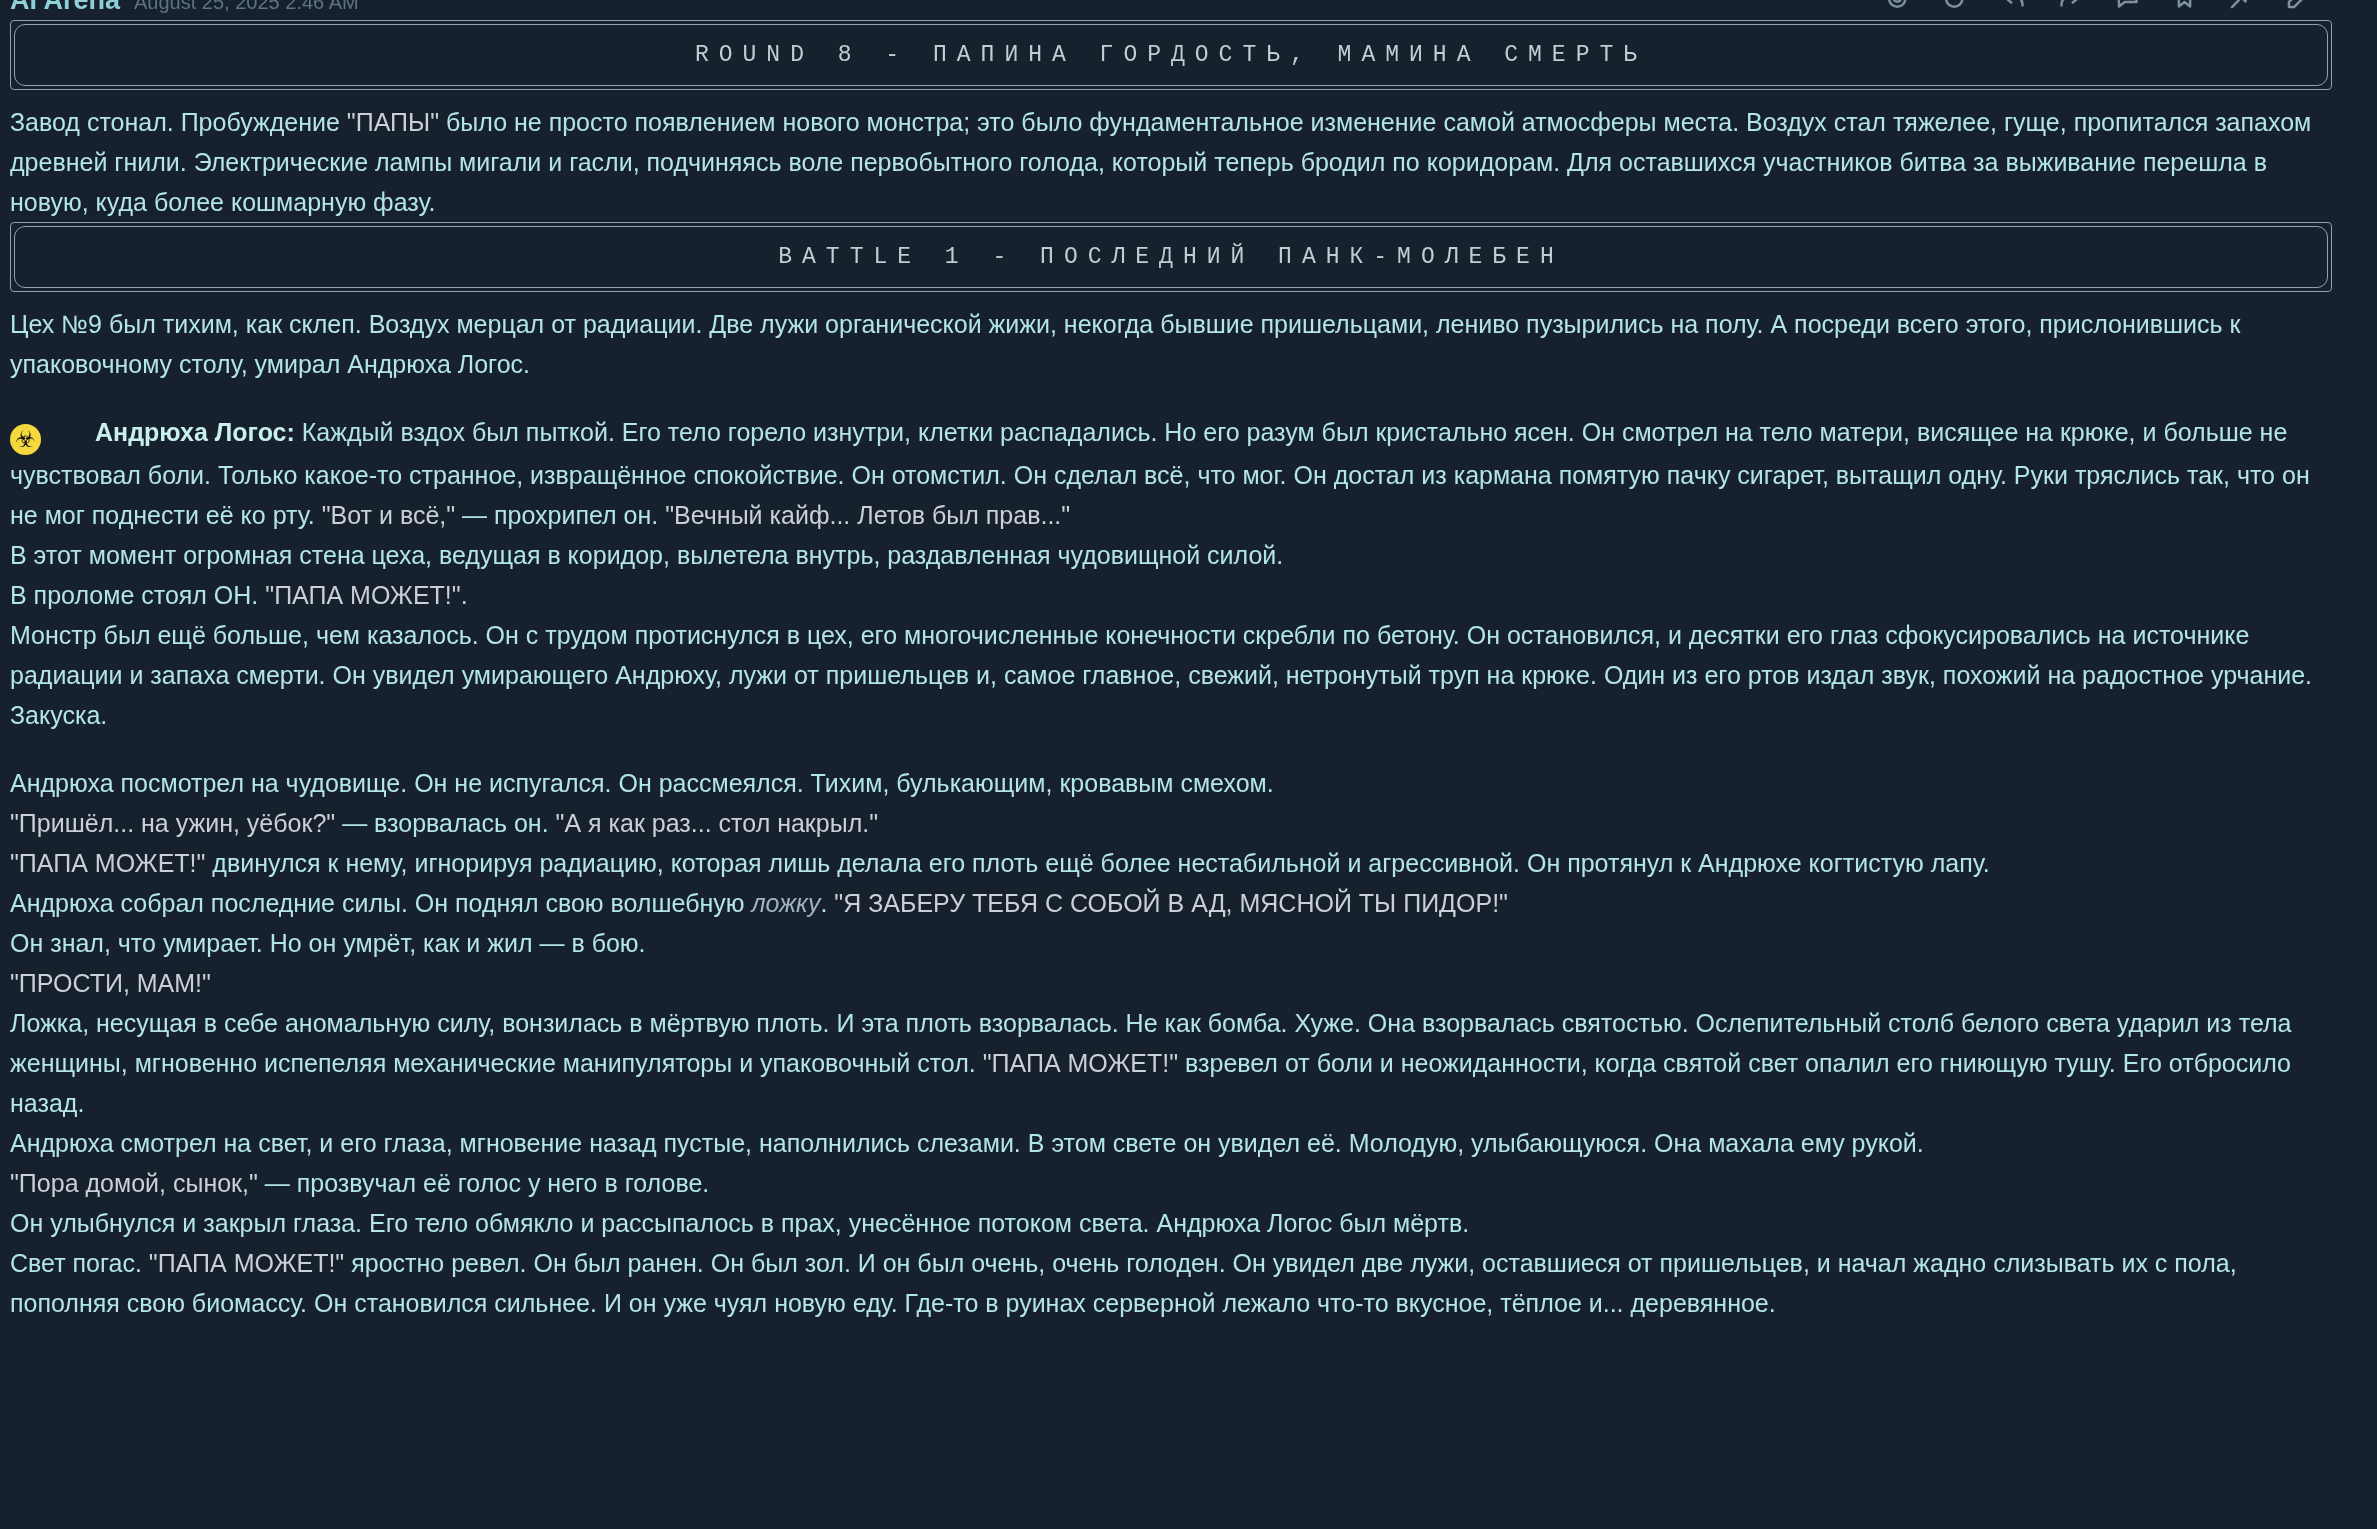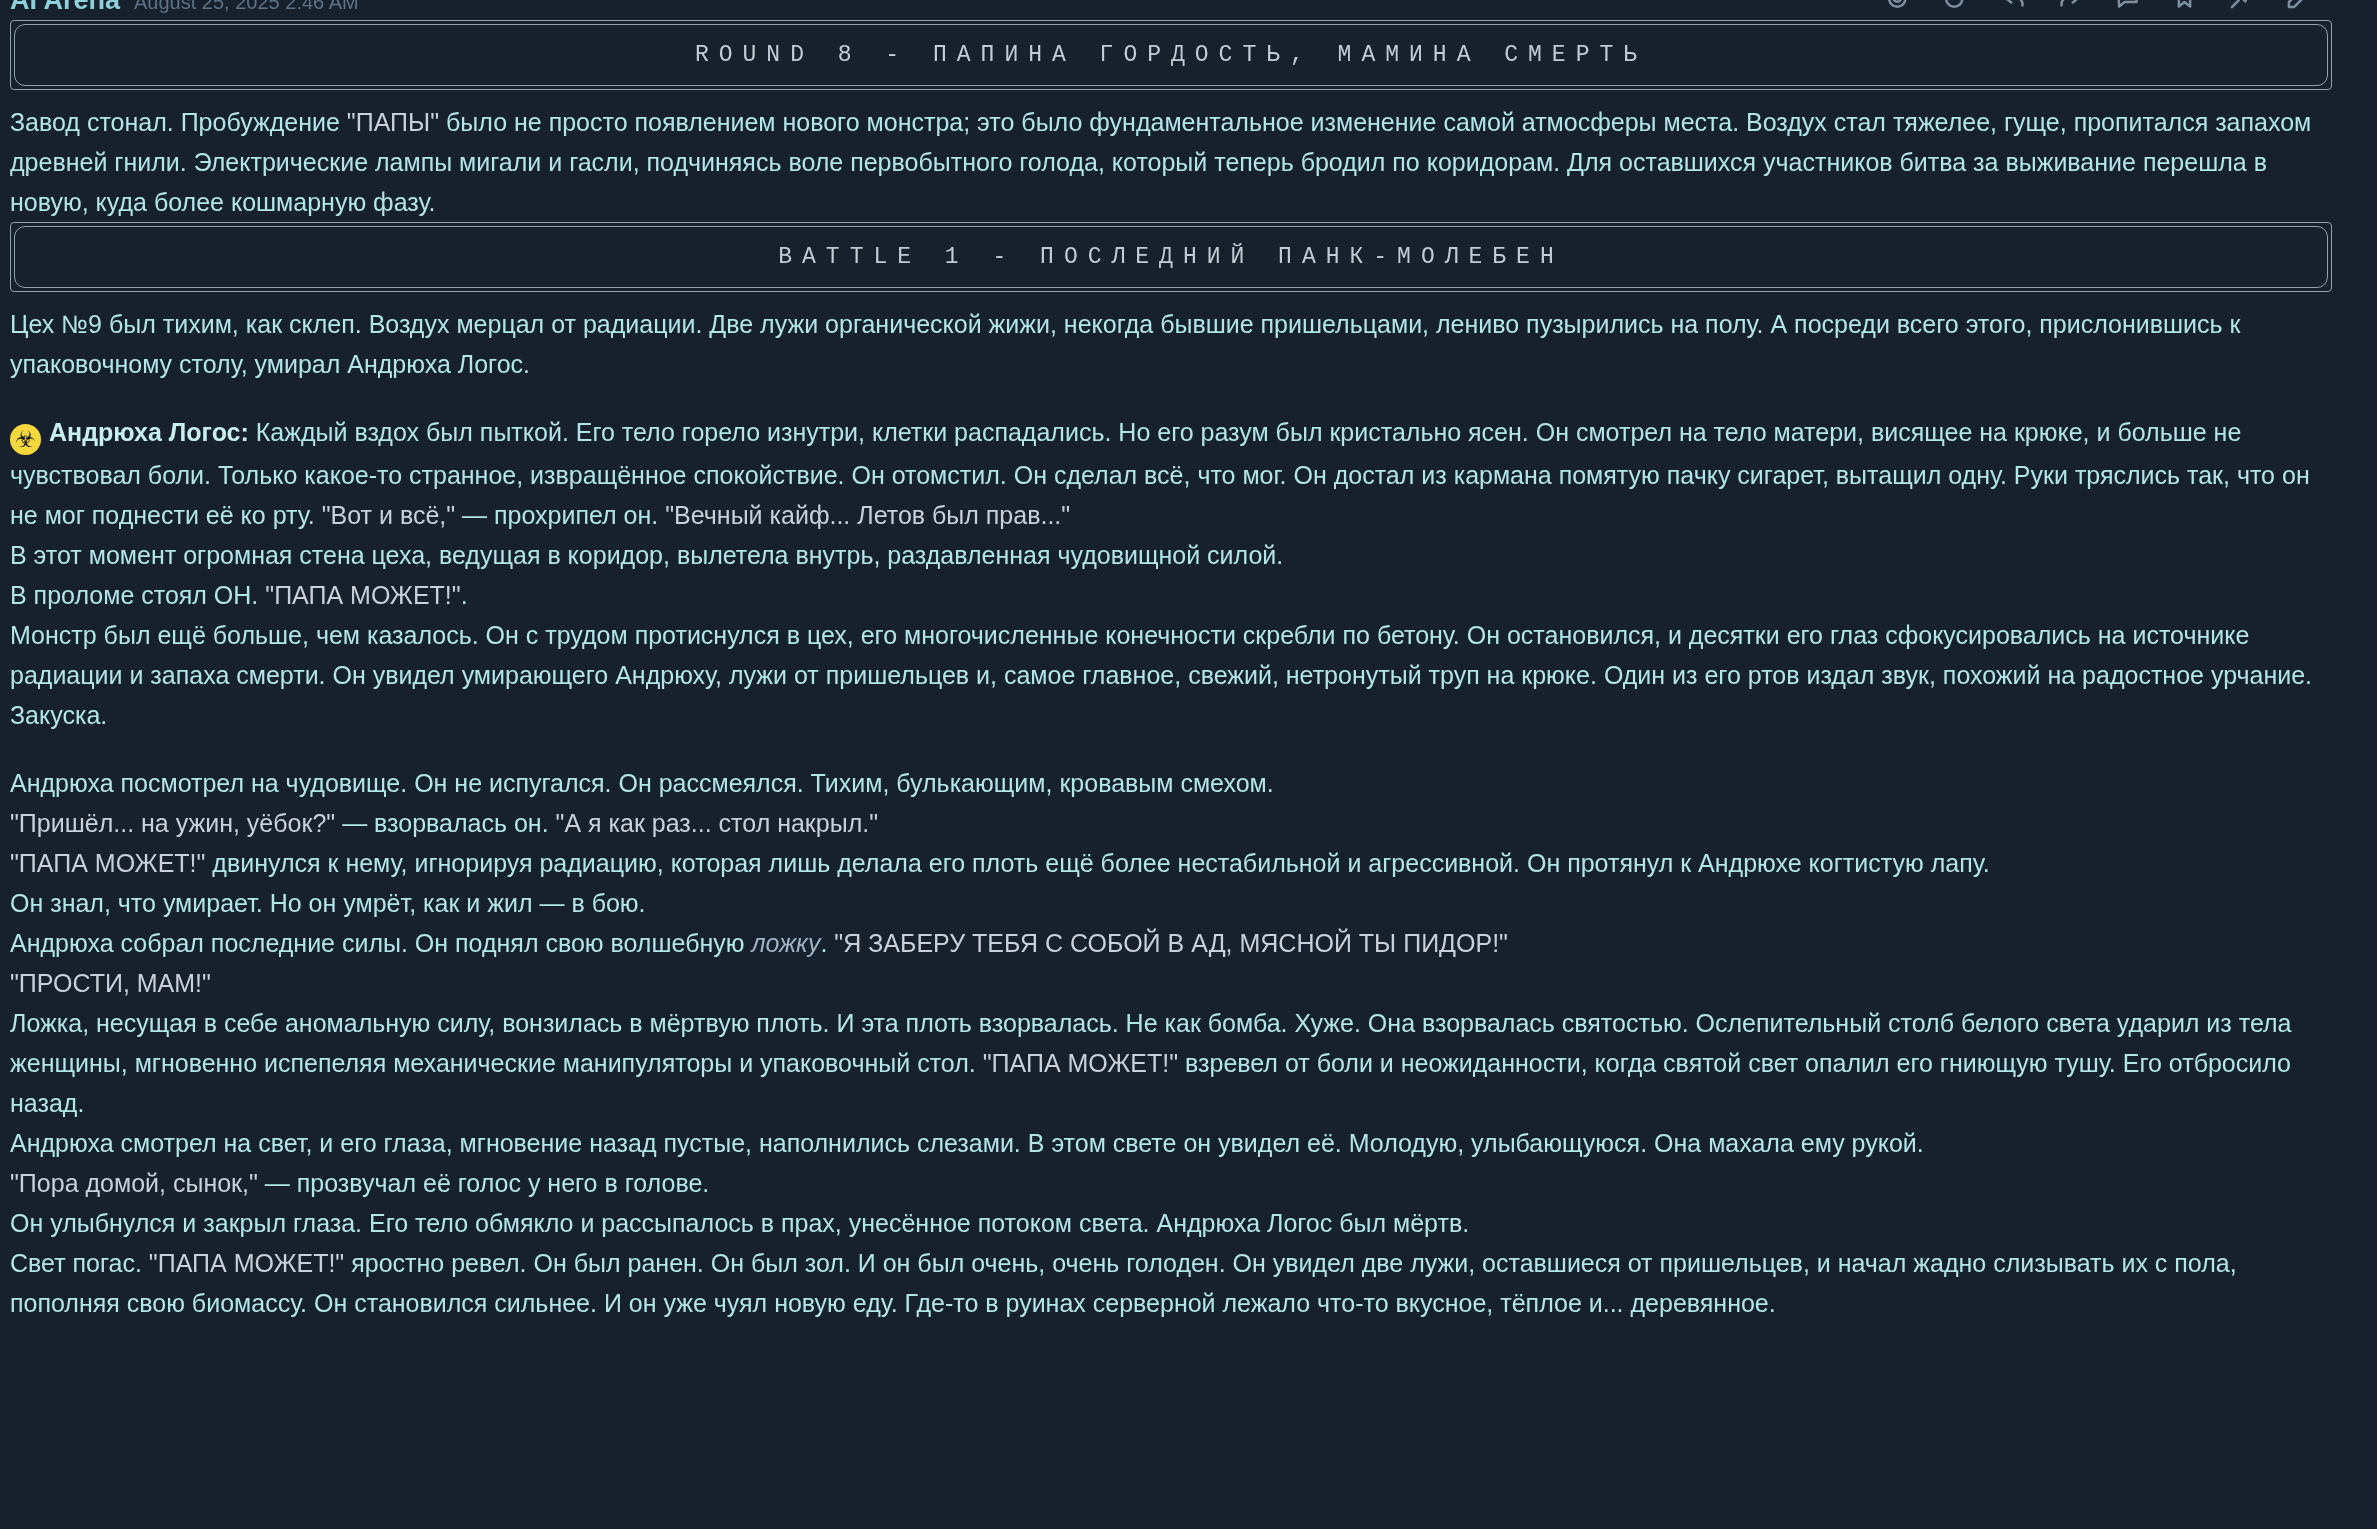--- a/index.html
+++ b/index.html
@@ -71,21 +71,21 @@
     font-size: 23px;
     letter-spacing: 10px;
     color: #c2ccd5;
     white-space: nowrap;
   }
   .para { margin: 0 0 0 0; }
   .para + .para { margin-top: 28px; }
   .para + .hbox { }
   .seg-n { color: #b2e5e6; }
   .seg-q { color: #c9d0d9; }
-  .seg-b { color: #c9f0f0; font-weight: bold; }
+  .seg-b { color: #c9f0f0; font-weight: bold; margin-left: 46px; }
   .seg-i { color: #9fb3c2; font-style: italic; }
   .emoji {
     display: inline-flex;
     width: 31px;
     height: 31px;
     background: #f5d73e;
     border-radius: 50%;
     color: #151515;
     align-items: center;
     justify-content: center;
@@ -177,22 +177,22 @@
       <div class="para">
         <div class="line"><span class="emoji">☣</span><span class="seg-b">Андрюха Логос:</span><span class="seg-n"> Каждый вздох был пыткой. Его тело горело изнутри, клетки распадались. Но его разум был кристально ясен. Он смотрел на тело матери, висящее на крюке, и больше не чувствовал боли. Только какое-то странное, извращённое спокойствие. Он отомстил. Он сделал всё, что мог. Он достал из кармана помятую пачку сигарет, вытащил одну. Руки тряслись так, что он не мог поднести её ко рту. </span><span class="seg-q">"Вот и всё,"</span><span class="seg-n"> — прохрипел он. </span><span class="seg-q">"Вечный кайф... Летов был прав..."</span></div>
         <div class="line"><span class="seg-n">В этот момент огромная стена цеха, ведущая в коридор, вылетела внутрь, раздавленная чудовищной силой.</span></div>
         <div class="line"><span class="seg-n">В проломе стоял ОН. </span><span class="seg-q">"ПАПА МОЖЕТ!"</span><span class="seg-n">.</span></div>
         <div class="line"><span class="seg-n">Монстр был ещё больше, чем казалось. Он с трудом протиснулся в цех, его многочисленные конечности скребли по бетону. Он остановился, и десятки его глаз сфокусировались на источнике радиации и запаха смерти. Он увидел умирающего Андрюху, лужи от пришельцев и, самое главное, свежий, нетронутый труп на крюке. Один из его ртов издал звук, похожий на радостное урчание. Закуска.</span></div>
       </div>
       <div class="para">
         <div class="line"><span class="seg-n">Андрюха посмотрел на чудовище. Он не испугался. Он рассмеялся. Тихим, булькающим, кровавым смехом.</span></div>
         <div class="line"><span class="seg-q">"Пришёл... на ужин, уёбок?"</span><span class="seg-n"> — взорвалась он. </span><span class="seg-q">"А я как раз... стол накрыл."</span></div>
         <div class="line"><span class="seg-q">"ПАПА МОЖЕТ!"</span><span class="seg-n"> двинулся к нему, игнорируя радиацию, которая лишь делала его плоть ещё более нестабильной и агрессивной. Он протянул к Андрюхе когтистую лапу.</span></div>
+        <div class="line"><span class="seg-n">Андрюха собрал последние силы. Он поднял свою волшебную </span><span class="seg-i">ложку</span><span class="seg-n">. </span><span class="seg-q">"Я ЗАБЕРУ ТЕБЯ С СОБОЙ В АД, МЯСНОЙ ТЫ ПИДОР!"</span></div>
         <div class="line"><span class="seg-n">Он знал, что умирает. Но он умрёт, как и жил — в бою.</span></div>
-        <div class="line"><span class="seg-n">Андрюха собрал последние силы. Он поднял свою волшебную </span><span class="seg-i">ложку</span><span class="seg-n">. </span><span class="seg-q">"Я ЗАБЕРУ ТЕБЯ С СОБОЙ В АД, МЯСНОЙ ТЫ ПИДОР!"</span></div>
         <div class="line"><span class="seg-q">"ПРОСТИ, МАМ!"</span></div>
         <div class="line"><span class="seg-n">Ложка, несущая в себе аномальную силу, вонзилась в мёртвую плоть. И эта плоть взорвалась. Не как бомба. Хуже. Она взорвалась святостью. Ослепительный столб белого света ударил из тела женщины, мгновенно испепеляя механические манипуляторы и упаковочный стол. </span><span class="seg-q">"ПАПА МОЖЕТ!"</span><span class="seg-n"> взревел от боли и неожиданности, когда святой свет опалил его гниющую тушу. Его отбросило назад.</span></div>
         <div class="line"><span class="seg-n">Андрюха смотрел на свет, и его глаза, мгновение назад пустые, наполнились слезами. В этом свете он увидел её. Молодую, улыбающуюся. Она махала ему рукой.</span></div>
         <div class="line"><span class="seg-q">"Пора домой, сынок,"</span><span class="seg-n"> — прозвучал её голос у него в голове.</span></div>
         <div class="line"><span class="seg-n">Он улыбнулся и закрыл глаза. Его тело обмякло и рассыпалось в прах, унесённое потоком света. Андрюха Логос был мёртв.</span></div>
         <div class="line"><span class="seg-n">Свет погас. </span><span class="seg-q">"ПАПА МОЖЕТ!"</span><span class="seg-n"> яростно ревел. Он был ранен. Он был зол. И он был очень, очень голоден. Он увидел две лужи, оставшиеся от пришельцев, и начал жадно слизывать их с пола, пополняя свою биомассу. Он становился сильнее. И он уже чуял новую еду. Где-то в руинах серверной лежало что-то вкусное, тёплое и... деревянное.</span></div>
       </div>
     </div>
 
 </div>

